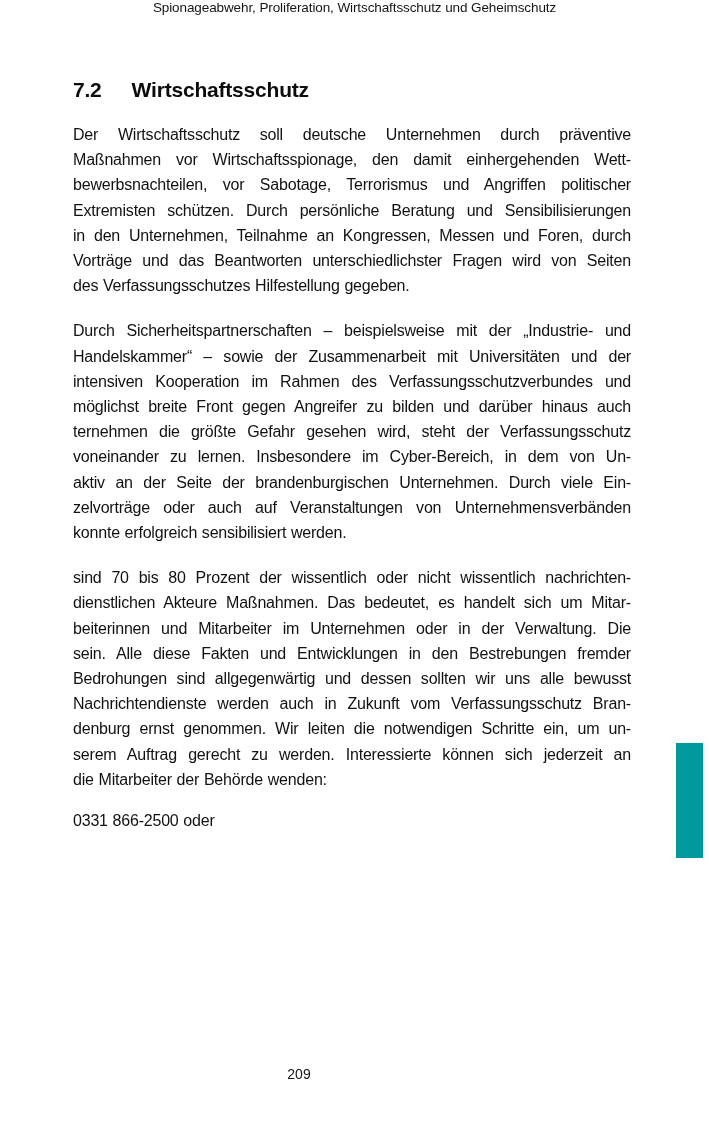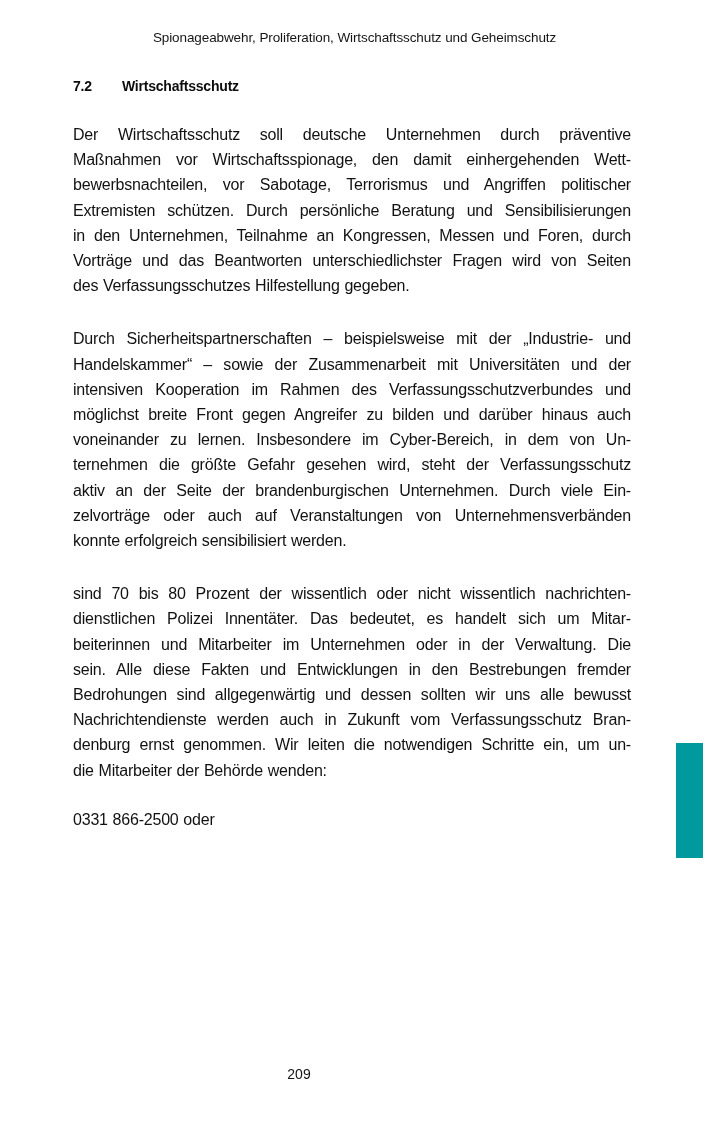--- a/index.html
+++ b/index.html
@@ -6,57 +6,56 @@
   body {
     width: 709px;
     height: 1123px;
     background: #ffffff;
     position: relative;
     font-family: "Liberation Sans", sans-serif;
     color: #111111;
     overflow: hidden;
   }
   .running-header {
-    margin-top: 30px;
     text-align: center;
     font-size: 13.5px;
     letter-spacing: -0.1px;
     color: #151515;
   }
   .page-body {
     position: absolute;
     left: 73px;
     top: 72px;
     width: 558px;
   }
   .section-heading {
-    font-size: 14px;
+    font-size: 21px;
     font-weight: bold;
     letter-spacing: -0.2px;
     margin: 6px 0 0 0;
     color: #0c0c0c;
   }
   .section-heading .h-num { display: inline-block; margin-right: 30px; }
-  .para { margin-top: 28px; }
+  .para { margin-top: 20px; }
   .para:first-of-type { margin-top: 27px; }
   .line {
     font-size: 16px;
     line-height: 25.2px;
     letter-spacing: -0.2px;
     text-align: justify;
     text-align-last: justify;
     -moz-text-align-last: justify;
     word-spacing: 0.5px;
   }
   .line.last {
     text-align: center;
     text-align-last: left;
     -moz-text-align-last: left;
   }
-  .contact { margin-top: 24px; }
+  .contact { margin-top: 16px; }
   .contact .line { text-align: left; text-align-last: left; }
   .email-line { font-size: 16px; line-height: 25.2px; letter-spacing: -0.2px; }
   .email-link {
     text-decoration: underline;
     text-underline-offset: 3px;
     color: #111111;
     cursor: pointer;
   }
   .tab-marker {
     position: absolute;
@@ -94,35 +93,36 @@
     <div class="line">in den Unternehmen, Teilnahme an Kongressen, Messen und Foren, durch</div>
     <div class="line">Vorträge und das Beantworten unterschiedlichster Fragen wird von Seiten</div>
     <div class="line last">des Verfassungsschutzes Hilfestellung gegeben.</div>
   </div>
 
   <div class="para">
     <div class="line">Durch Sicherheitspartnerschaften – beispielsweise mit der „Industrie- und</div>
     <div class="line">Handelskammer“ – sowie der Zusammenarbeit mit Universitäten und der</div>
     <div class="line">intensiven Kooperation im Rahmen des Verfassungsschutzverbundes und</div>
     <div class="line">möglichst breite Front gegen Angreifer zu bilden und darüber hinaus auch</div>
+    <div class="line">ternehmen die größte Gefahr gesehen wird, steht der Verfassungsschutz</div>
     <div class="line">voneinander zu lernen. Insbesondere im Cyber-Bereich, in dem von Un-</div>
-    <div class="line">ternehmen die größte Gefahr gesehen wird, steht der Verfassungsschutz</div>
     <div class="line">aktiv an der Seite der brandenburgischen Unternehmen. Durch viele Ein-</div>
     <div class="line">zelvorträge oder auch auf Veranstaltungen von Unternehmensverbänden</div>
     <div class="line last">konnte erfolgreich sensibilisiert werden.</div>
   </div>
 
   <div class="para">
     <div class="line">sind 70 bis 80 Prozent der wissentlich oder nicht wissentlich nachrichten-</div>
-    <div class="line">dienstlichen Polizei Innentäter. Das bedeutet, es handelt sich um Mitar-</div>
+    <div class="line">dienstlichen Akteure Maßnahmen. Das bedeutet, es handelt sich um Mitar-</div>
     <div class="line">beiterinnen und Mitarbeiter im Unternehmen oder in der Verwaltung. Die</div>
     <div class="line">sein. Alle diese Fakten und Entwicklungen in den Bestrebungen fremder</div>
     <div class="line">Bedrohungen sind allgegenwärtig und dessen sollten wir uns alle bewusst</div>
     <div class="line">Nachrichtendienste werden auch in Zukunft vom Verfassungsschutz Bran-</div>
     <div class="line">denburg ernst genommen. Wir leiten die notwendigen Schritte ein, um un-</div>
+    <div class="line">serem Auftrag gerecht zu werden. Interessierte können sich jederzeit an</div>
     <div class="line last">die Mitarbeiter der Behörde wenden:</div>
   </div>
 
   <div class="contact">
     <div class="line last">0331 866-2500 oder</div>
   </div>
 
 </div>
 
 <div class="tab-marker" style="background: rgb(0, 154, 158);"></div>

